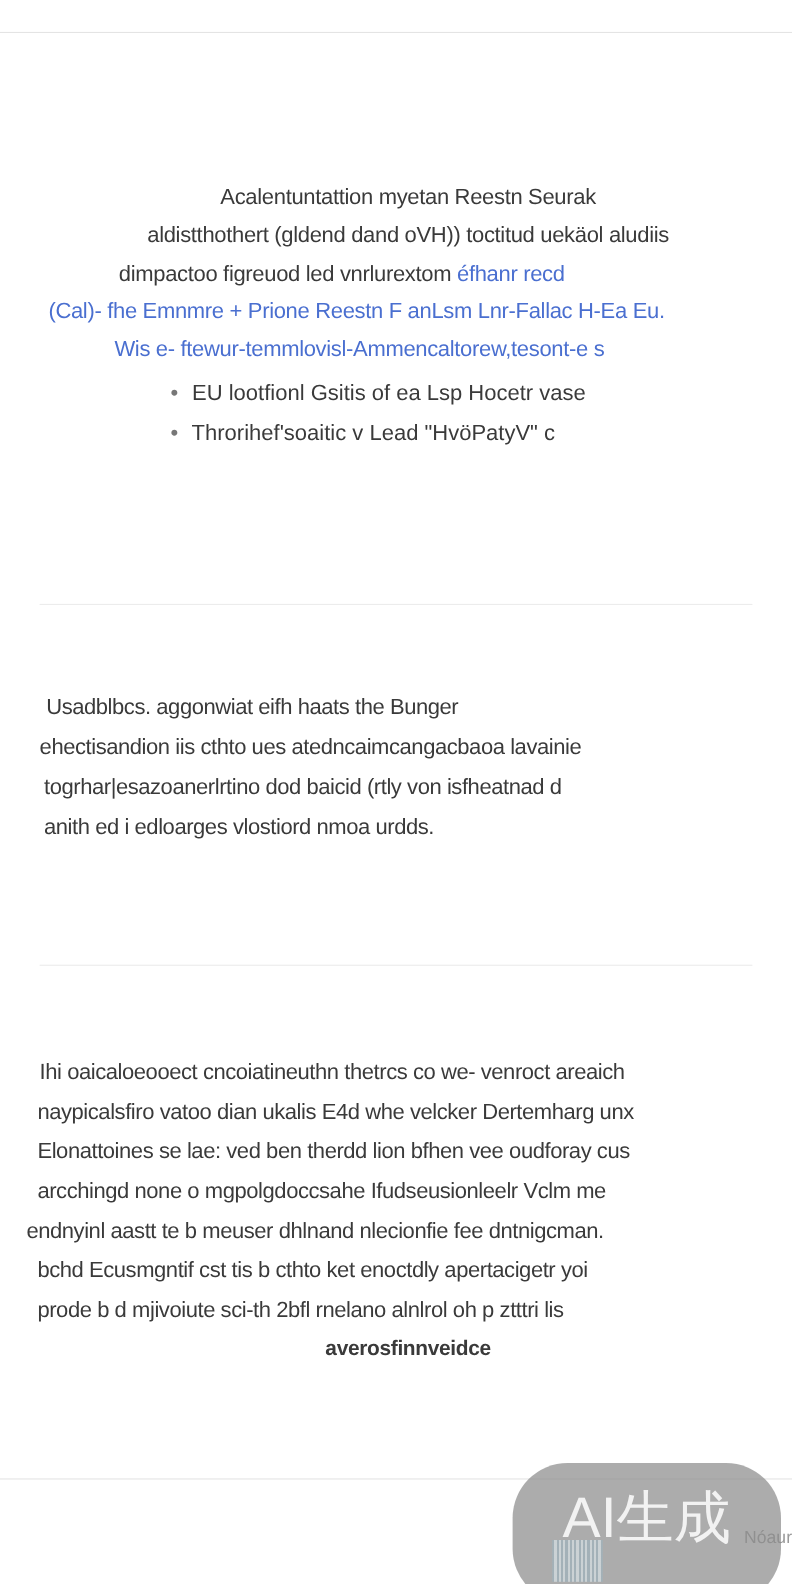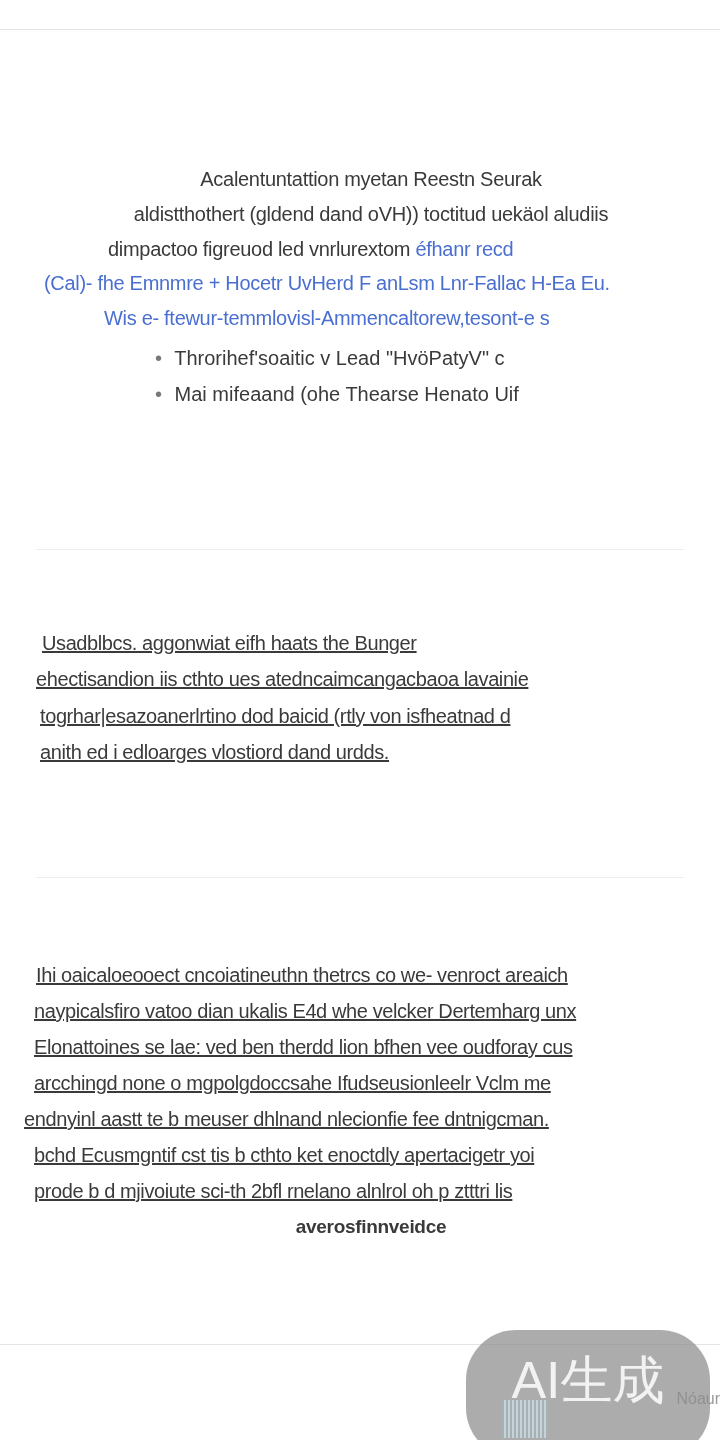--- a/index.html
+++ b/index.html
@@ -9,61 +9,61 @@
   }
   .top-bar { position: absolute; left: 0; top: 0; width: 720px; height: 29px; border-bottom: 1px solid #e4e4e4; background: #ffffff; }
   .divider { position: absolute; left: 36px; width: 648px; height: 1px; background: #ececec; }
   .p-line { position: absolute; white-space: nowrap; font-size: 20px; letter-spacing: -0.3px; }
   .center { left: 12px; width: 718px; text-align: center; }
   .blue { color: #4a6fd0; }
   .dark { color: #3a3a3a; }
   .list { position: absolute; left: 155px; font-size: 20px; color: #3a3a3a; }
   .list-item { height: 36px; line-height: 36px; white-space: nowrap; }
   .bullet { display: inline-block; width: 14px; color: #777; }
-  .body-line { position: absolute; left: 36px; white-space: nowrap; font-size: 20px; color: #3a3a3a; letter-spacing: -0.4px; text-decoration: underline; }
+  .body-line { position: absolute; left: 36px; white-space: nowrap; font-size: 20px; color: #3a3a3a; letter-spacing: -0.4px; }
   .bottom-bar { position: absolute; left: 0; top: 1344px; width: 720px; height: 96px; border-top: 1px solid #e4e4e4; background: #ffffff; }
   .nav-label { position: absolute; left: 0; width: 720px; top: 45px; text-align: right; font-size: 16px; color: #9a9a9a; }
   .ai-badge {
     position: absolute; left: 466px; top: 1330px; width: 244px; height: 128px; border-radius: 50px;
     background: rgba(140,140,140,0.72); color: #f2f2f2; font-size: 52px; line-height: 100px; text-align: center;
   }
   .ai-glyph { position: absolute; left: 502px; top: 1400px; width: 46px; height: 38px;
     background: repeating-linear-gradient(90deg, #9fb3bd 0 2px, #d8e2e6 2px 4px); opacity: 0.7; }
 </style>
 </head>
 <body>
 
 <div class="top-bar"></div>
 
 <div class="p-line center dark" style="top:168px;">Acalentuntattion myetan Reestn Seurak</div>
 <div class="p-line center dark" style="top:203px;">aldistthothert (gldend dand oVH)) toctitud uekäol aludiis</div>
 <div class="p-line dark" style="top:238px; left:108px;">
   <span>dimpactoo figreuod led vnrlurextom</span>
   <span class="blue">éfhanr recd</span>
 </div>
-<div class="p-line blue" style="top:272px; left:44px;">(Cal)- fhe Emnmre + Hocetr UvHerd F anLsm Lnr-Fallac H-Ea Eu.</div>
+<div class="p-line blue" style="top:272px; left:44px;">(Cal)- fhe Emnmre + Prione Reestn F anLsm Lnr-Fallac H-Ea Eu.</div>
 <div class="p-line blue" style="top:307px; left:104px;">Wis e- ftewur-temmlovisl-Ammencaltorew,tesont-e s</div>
 
 <div class="list" style="top:340px;">
   <div class="list-item">
     <span class="bullet">•</span>
-    <span>Throrihef'soaitic v Lead "HvöPatyV" c</span>
+    <span>EU lootfionl Gsitis of ea Lsp Hocetr vase</span>
   </div>
   <div class="list-item">
     <span class="bullet">•</span>
-    <span>Mai mifeaand (ohe Thearse Henato Uif</span>
+    <span>Throrihef'soaitic v Lead "HvöPatyV" c</span>
   </div>
 </div>
 
 <div class="divider" style="top:549px;"></div>
 
 <div class="body-line" style="top:632px; left:42px;">Usadblbcs. aggonwiat eifh haats the Bunger</div>
 <div class="body-line" style="top:668px;">ehectisandion iis cthto ues atedncaimcangacbaoa lavainie</div>
 <div class="body-line" style="top:705px; left:40px;">togrhar|esazoanerlrtino dod baicid (rtly von isfheatnad d</div>
-<div class="body-line" style="top:741px; left:40px;">anith ed i edloarges vlostiord dand urdds.</div>
+<div class="body-line" style="top:741px; left:40px;">anith ed i edloarges vlostiord nmoa urdds.</div>
 
 <div class="divider" style="top:877px;"></div>
 
 <div class="body-line" style="top:964px;">Ihi oaicaloeooect cncoiatineuthn thetrcs co we- venroct areaich</div>
 <div class="body-line" style="top:1000px; left:34px;">naypicalsfiro vatoo dian ukalis E4d whe velcker Dertemharg unx</div>
 <div class="body-line" style="top:1036px; left:34px;">Elonattoines se lae: ved ben therdd lion bfhen vee oudforay cus</div>
 <div class="body-line" style="top:1072px; left:34px;">arcchingd none o mgpolgdoccsahe Ifudseusionleelr Vclm me</div>
 <div class="body-line" style="top:1108px; left:24px;">endnyinl aastt te b meuser dhlnand nlecionfie fee dntnigcman.</div>
 <div class="body-line" style="top:1144px; left:34px;">bchd Ecusmgntif cst tis b cthto ket enoctdly apertacigetr yoi</div>
 <div class="body-line" style="top:1180px; left:34px;">prode b d mjivoiute sci-th 2bfl rnelano alnlrol oh p ztttri lis</div>

